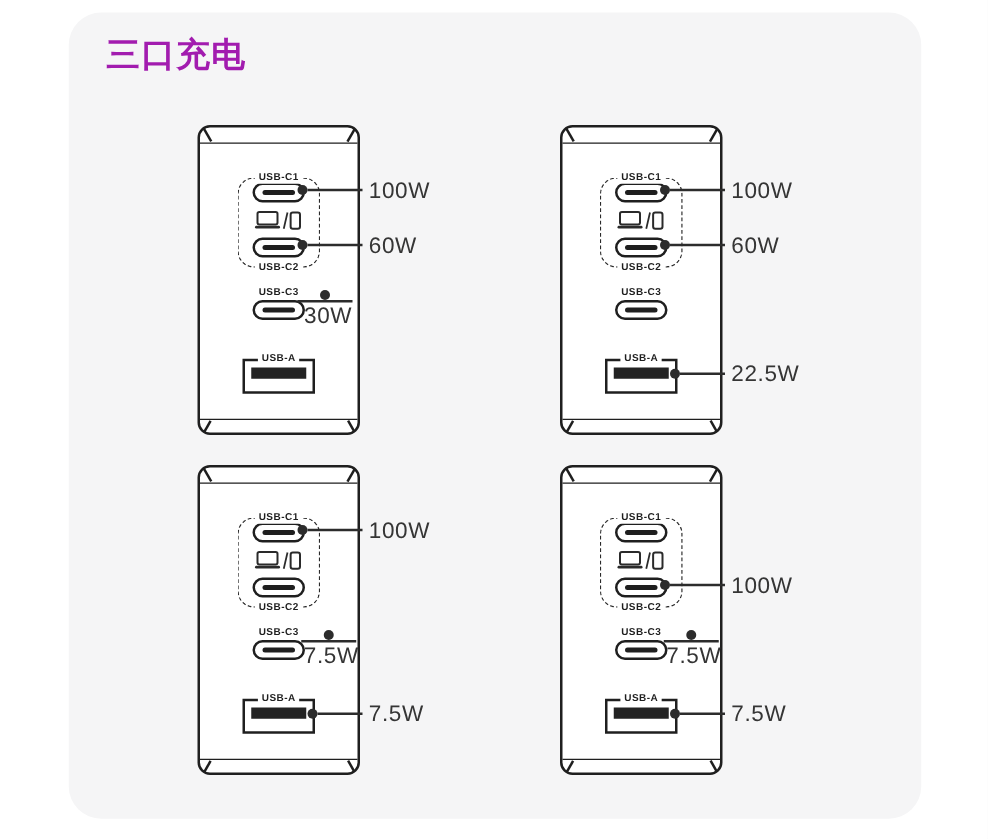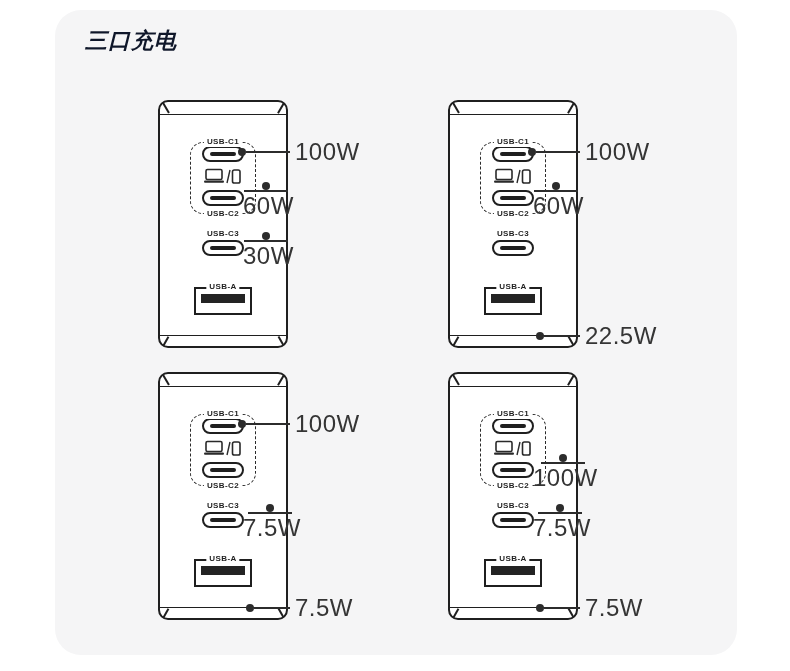--- a/index.html
+++ b/index.html
@@ -1,22 +1,22 @@
 <!DOCTYPE html>
 <html><head>
 <meta charset="utf-8">
 <style>
   * { margin:0; padding:0; box-sizing:border-box; }
   html,body { background:#ffffff; }
   body { font-family:"Liberation Sans", sans-serif; }
   .stage { position:relative; width:790px; height:671px; background:#ffffff; overflow:hidden; }
   .card { position:absolute; left:55px; top:10px; width:682px; height:645px;
           background:#f5f5f6; border-radius:26px; }
-  .page-title { position:absolute; left:85px; top:26px; font-size:22px; font-weight:700;
-                color:#0f172a; letter-spacing:1px;font-style:italic; }
+  .page-title { position:absolute; left:85px; top:26px; font-size:27px; font-weight:700;
+                color:#a21caf; letter-spacing:1px; }
 
   
   .charger { position:absolute; width:130px; height:248px; }
   .pos-tl { left:158px; top:100px; }
   .pos-tr { left:448px; top:100px; }
   .pos-bl { left:158px; top:372px; }
   .pos-br { left:448px; top:372px; }
 
   .body-shell { position:absolute; left:0; top:0; width:130px; height:248px;
                 background:#ffffff; border:2px solid #1f1f1f; border-radius:10px; }
@@ -54,26 +54,26 @@
   .label-c2 { top:107px; }
   .label-c3 { top:127px; }
   .label-usba { top:180px; }
 
   .device-icon { position:absolute; left:50%; transform:translateX(-50%); top:66px; z-index:2; }
 
   
   .leader { position:absolute; display:flex; align-items:center; height:28px; z-index:4; }
   .leader .dot { width:8px; height:8px; border-radius:50%; background:#2c2c2c; flex:none; }
   .leader .line { width:44px; height:2px; background:#2c2c2c; flex:none; }
-  .leader .watt { font-size:24px; font-weight:500; color:#353535; margin-left:5px;
+  .leader .watt { font-size:18px; font-weight:500; color:#353535; margin-left:5px;
                   white-space:nowrap; letter-spacing:0.5px; }
   .lead-c1 { top:38px; left:80px; }
-  .lead-c2 { top:82px; left:80px;flex-direction:column; }
+  .lead-c2 { top:82px; left:80px; }
   .lead-c3 { top:132px; left:80px;flex-direction:column; }
-  .lead-usba { top:185px; left:88px;margin-top:37px; }
+  .lead-usba { top:185px; left:88px; }
   .lead-usba .line { width:36px; }
 </style>
 </head>
 <body>
 
 <div class="stage">
   <div class="card"></div>
   <div class="page-title">三口充电</div>
 
   <div class="charger pos-tl">

